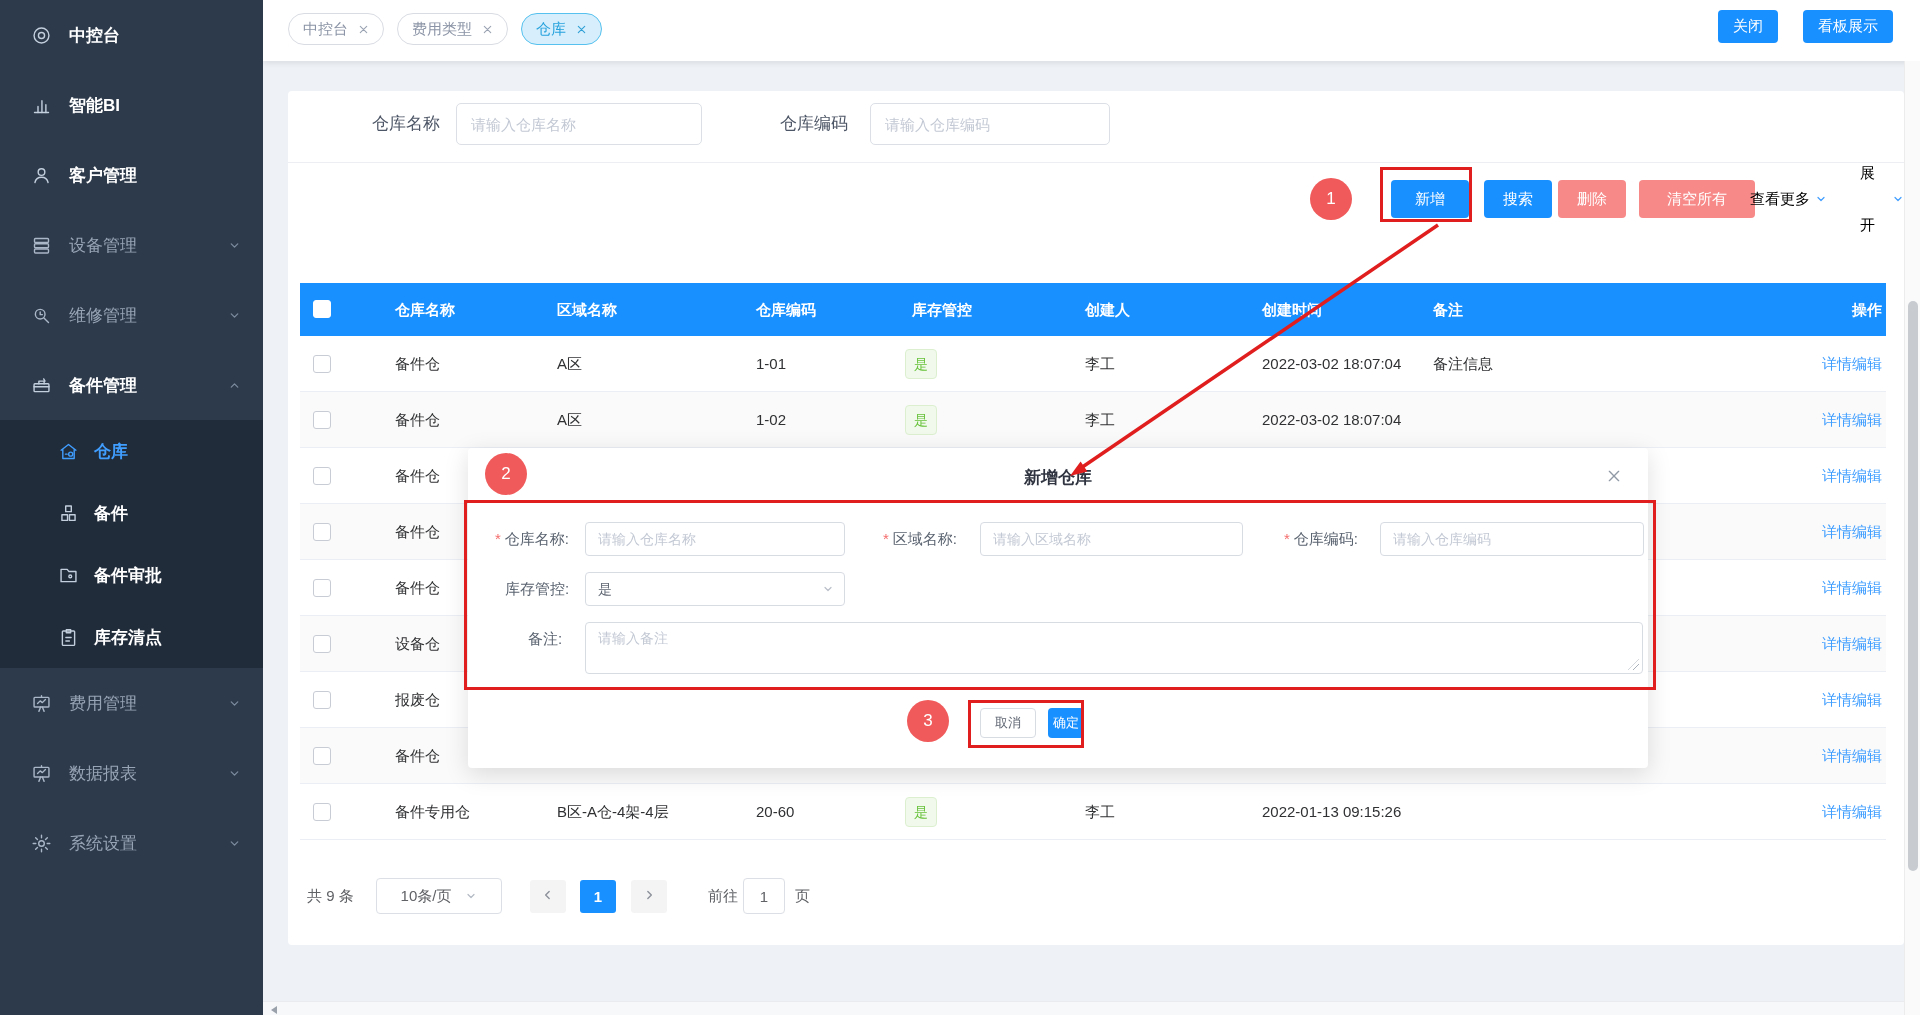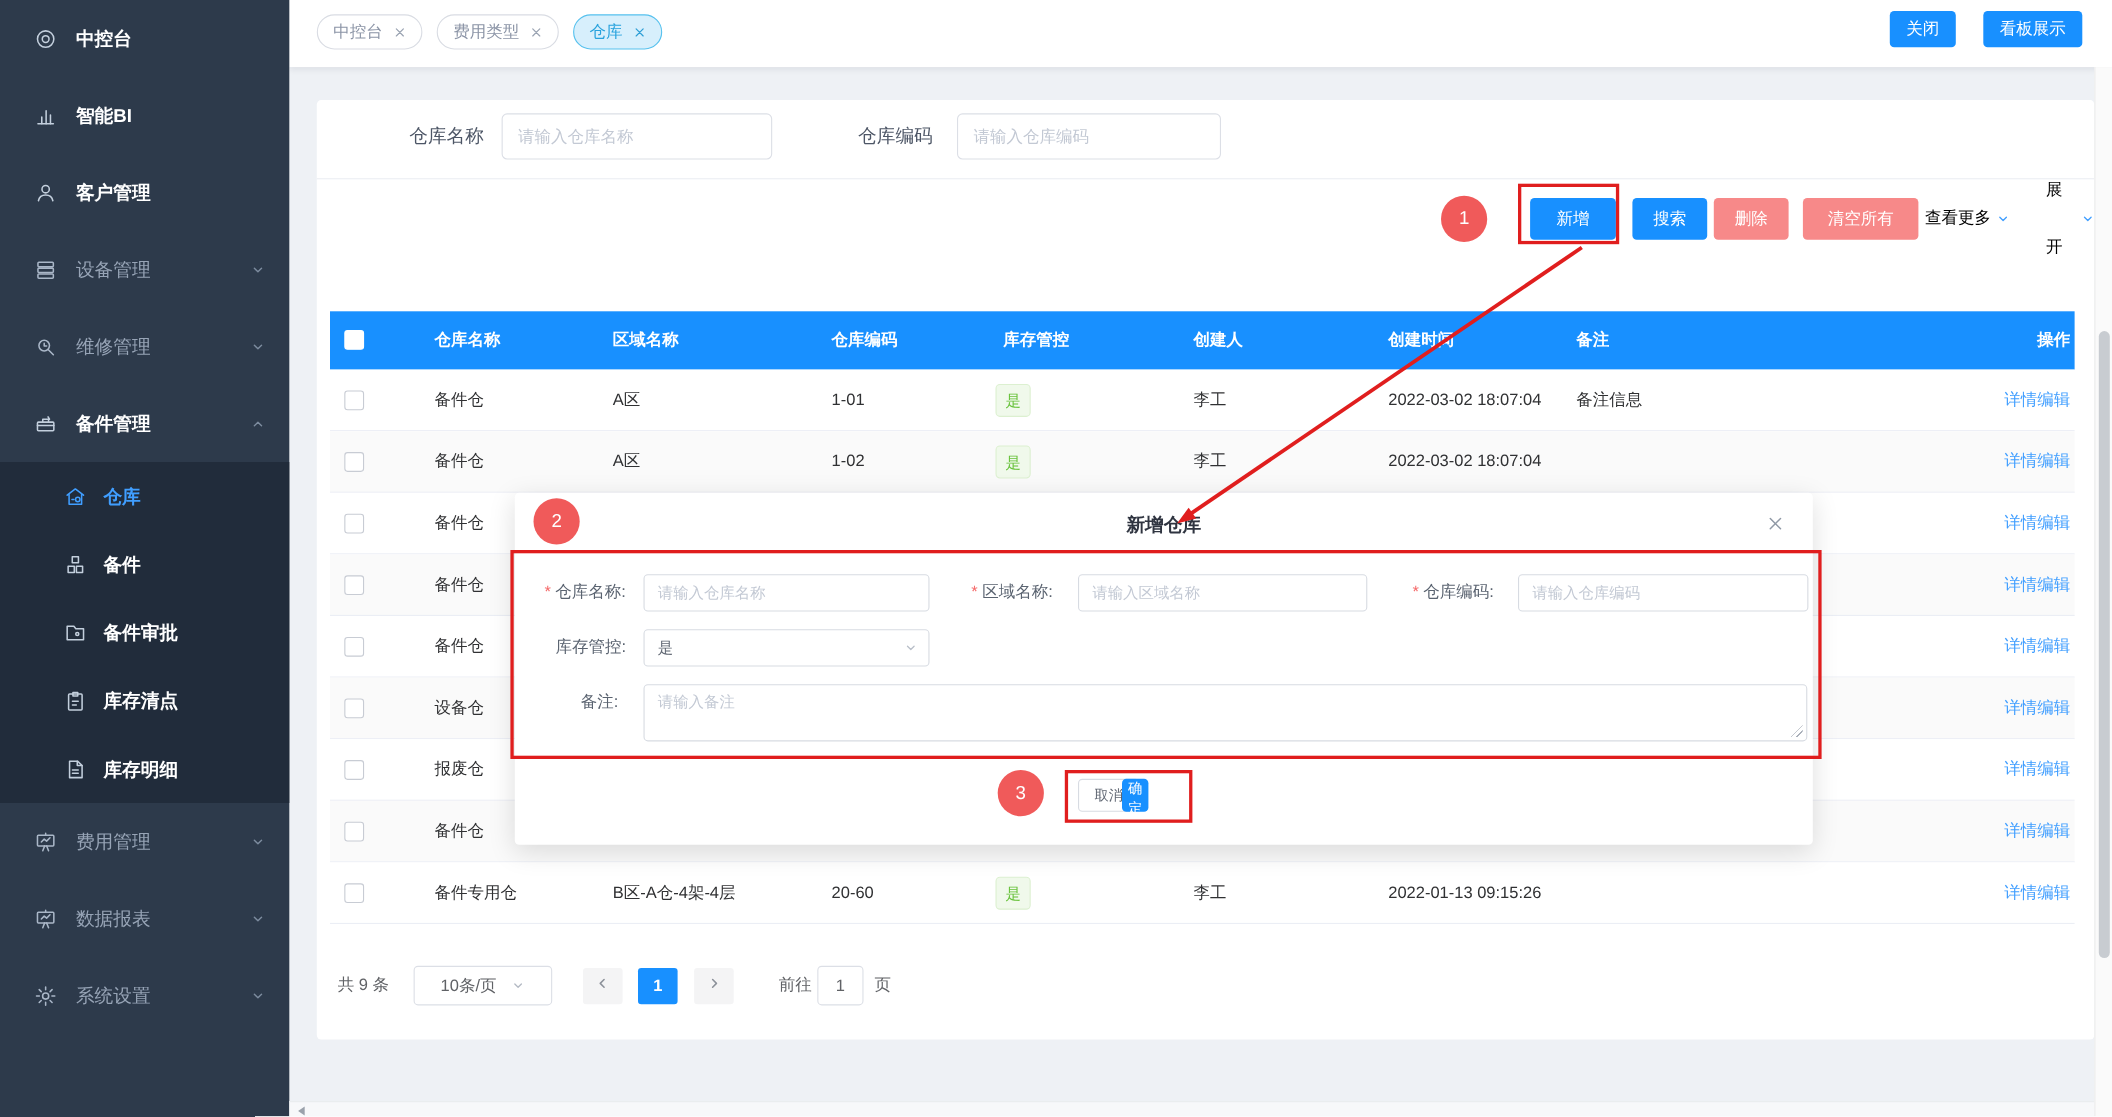--- a/index.html
+++ b/index.html
@@ -48,21 +48,21 @@
   ::placeholder { color:#c3c9d4; opacity:1; }
   .divider { position:absolute; left:0; top:71px; width:100%; border-top:1px solid #eceef3; }
 
   .tb-btn { position:absolute; top:89px; height:38px; border:none; border-radius:4px; color:#fff;
             font-size:15px; cursor:pointer; font-family:inherit; }
   .tb-blue { background:#1890ff; }
   .tb-red { background:#f78989; }
   #btn-add { left:1103px; width:78px; }
   #btn-search { left:1196px; width:68px; }
   #btn-delete { left:1270px; width:68px; }
-  #btn-clear { left:1351px; width:105px; }
+  #btn-clear { left:1351px; width:116px; }
   .tb-link { position:absolute; top:89px; height:38px; line-height:52px; color:#000000; font-size:15px;
              cursor:pointer; display:flex; align-items:center; gap:5px; }
   #link-more { left:1462px; }
   #link-expand { left:1572px; }
   .tb-link .m-chev { position:static; color:#409eff; display:flex; }
 
   
   .table { position:absolute; left:12px; top:192px; width:1586px; }
   .thead { position:relative; height:53px; background:#1890ff; }
   .hcell { position:absolute; top:0; line-height:53px; color:#ffffff; font-size:15px; font-weight:700; }
@@ -118,21 +118,21 @@
   .mselect .m-chev { position:absolute; right:10px; top:10px; color:#b9bfc9; }
   #mremark-label { left:60px; top:174px; }
   .mtextarea { position:absolute; left:117px; top:174px; width:1058px; height:52px; border:1px solid #d7dbe2;
                border-radius:4px; padding:7px 12px; font-size:14px; color:#303133; resize:none; outline:none;
                font-family:inherit; }
   .grip { position:absolute; left:1160px; top:211px; width:11px; height:11px; pointer-events:none;
           background:repeating-linear-gradient(135deg, transparent 0 3px, #aab0ba 3px 4px); 
           clip-path:polygon(100% 0, 100% 100%, 0 100%); }
   .m-cancel { position:absolute; left:512px; top:260px; width:56px; height:30px; background:#fff;
               border:1px solid #d7dbe2; border-radius:4px; color:#5f6672; font-size:13px; cursor:pointer; font-family:inherit; }
-  .m-ok { position:absolute; left:552px; top:260px; width:24px; height:30px; background:#1890ff; border:none;
+  .m-ok { position:absolute; left:580px; top:260px; width:36px; height:30px; background:#1890ff; border:none;
           border-radius:4px; color:#fff; font-size:13px; cursor:pointer; font-family:inherit; }
 
   
   .ann-box { position:absolute; border:3px solid #e01e1e; z-index:40; pointer-events:none; }
   #ann-box-1 { left:1380px; top:167px; width:92px; height:55px; }
   #ann-box-2 { left:464px; top:500px; width:1192px; height:190px; }
   #ann-box-3 { left:968px; top:700px; width:116px; height:48px; }
   .ann-circle { position:absolute; width:42px; height:42px; border-radius:50%; background:#f05a5a; color:#fff;
                 font-size:17px; display:flex; align-items:center; justify-content:center; z-index:41; pointer-events:none; }
   #ann-c1 { left:1310px; top:178px; }
@@ -258,29 +258,20 @@
           <span class="m-label">备件审批</span>
         </div>
         <div class="s-item">
           <span class="m-ic">
             <svg width="21" height="21" viewBox="0 0 24 24" fill="none" stroke="currentColor" stroke-width="1.6" stroke-linecap="round" stroke-linejoin="round">
               <rect x="5" y="4.5" width="14" height="16.5" rx="1"></rect>
               <path d="M9.5 3h5v3.5h-5zM9 12h6M9 16h4"></path>
             </svg>
           </span>
           <span class="m-label">库存清点</span>
-        </div>
-        <div class="s-item">
-          <span class="m-ic">
-            <svg width="21" height="21" viewBox="0 0 24 24" fill="none" stroke="currentColor" stroke-width="1.6" stroke-linecap="round" stroke-linejoin="round">
-              <path d="M6 3.5h8.5L19 8v12.5H6z"></path>
-              <path d="M14 3.5V8h5M9 12.5h6M9 16h6"></path>
-            </svg>
-          </span>
-          <span class="m-label">库存明细</span>
         </div>
       </div>
     <div id="menu-bottom">
         <div class="m-item">
           <span class="m-ic">
             <svg width="21" height="21" viewBox="0 0 24 24" fill="none" stroke="currentColor" stroke-width="1.6" stroke-linecap="round" stroke-linejoin="round">
               <rect x="3.5" y="5" width="17" height="11" rx="1"></rect>
               <path d="M12 3v2M9 21l2-5M15 21l-2-5M7.5 12l3-3 2.5 2 3.5-3.5"></path>
             </svg>
           </span>

